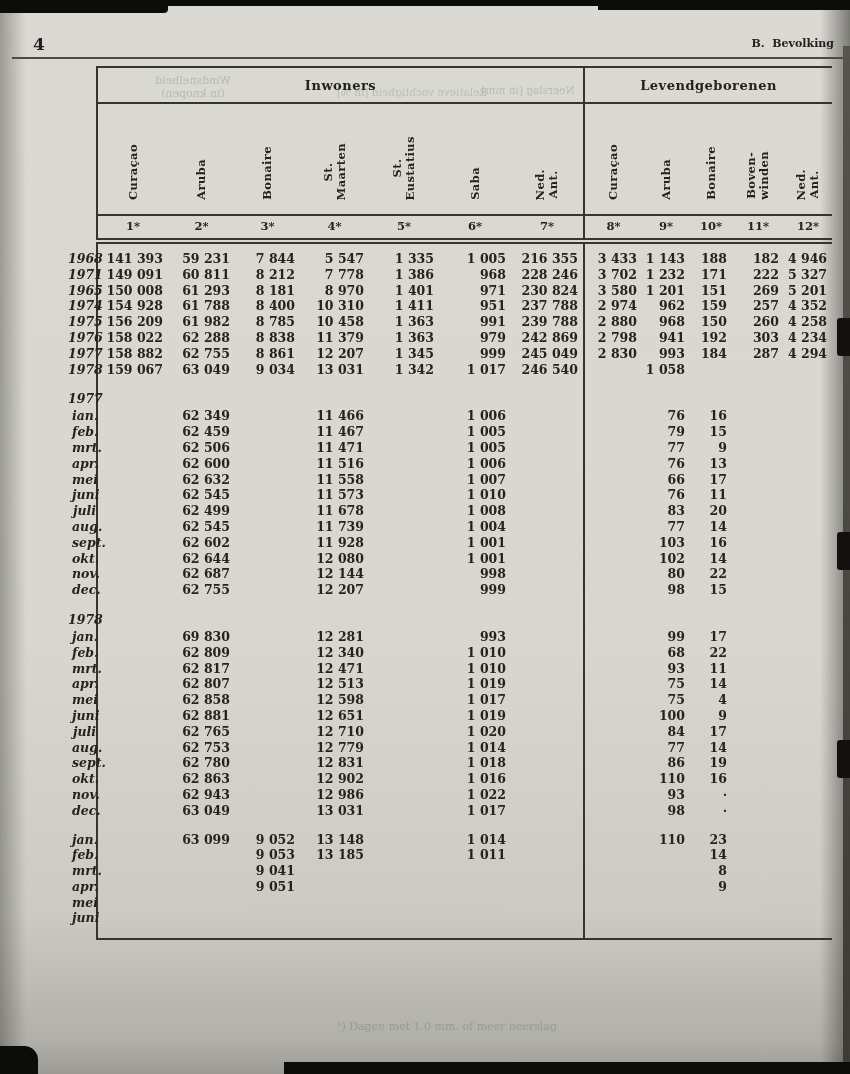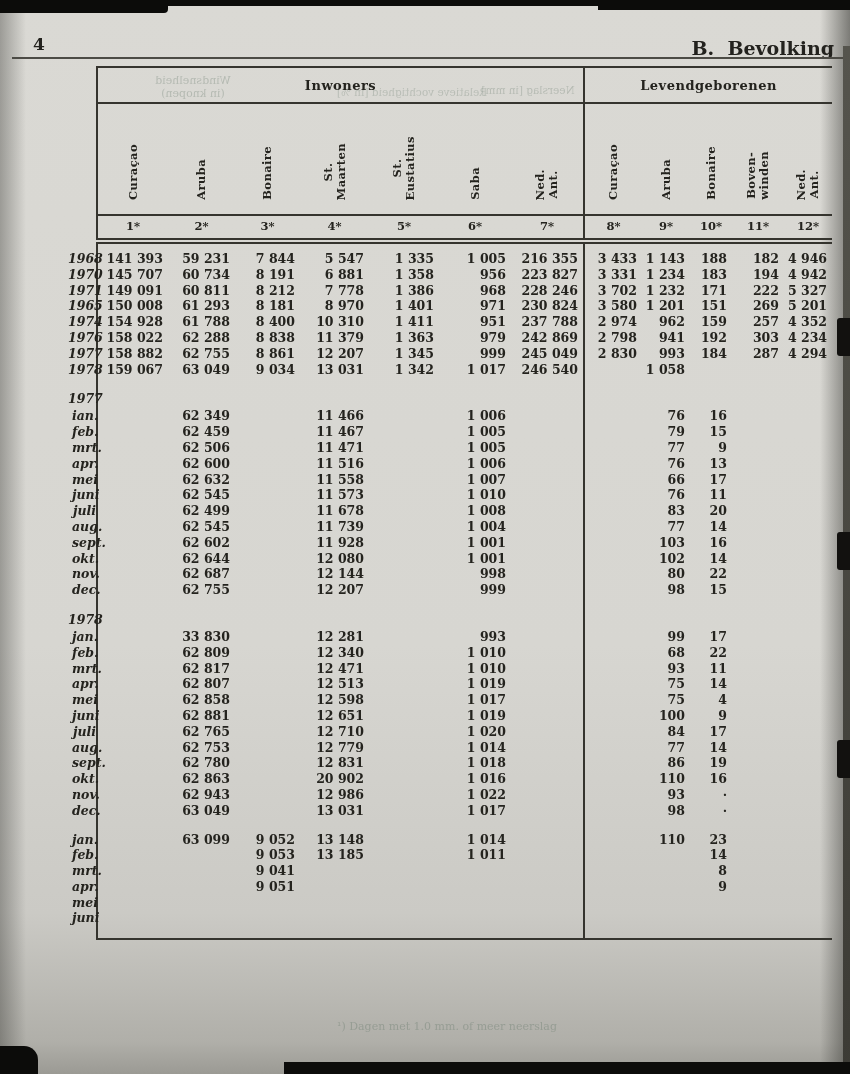--- a/index.html
+++ b/index.html
@@ -3,21 +3,21 @@
 <meta charset="utf-8">
 <style>
   *{box-sizing:border-box;margin:0;padding:0}
   html,body{width:850px;height:1074px}
   body{position:relative;overflow:hidden;background:#77766f;font-family:"DejaVu Serif",serif}
   .page{position:absolute;inset:0;background:linear-gradient(180deg,#dad9d4 0%,#d7d6d1 60%,#cbcac5 85%,#b0afa9 97%,#9b9a94 100%)}
   .shadeL{position:absolute;left:0;top:0;width:26px;height:1074px;background:linear-gradient(90deg,rgba(40,40,36,.35),rgba(40,40,36,0))}
   .shadeR{position:absolute;right:0;top:0;width:30px;height:1074px;background:linear-gradient(270deg,rgba(30,30,26,.5),rgba(30,30,26,0))}
 
   .pagenum{position:absolute;left:33px;top:34px;font-size:17px;font-weight:bold;color:#23221e}
-  .sectitle{position:absolute;right:16px;top:37px;font-size:19px;font-weight:bold;color:#23221e;white-space:pre}
+  .sectitle{position:absolute;right:16px;top:37px;font-size:11px;font-weight:bold;color:#23221e;white-space:pre}
   .headrule{position:absolute;left:12px;right:0;top:57px;height:2px;background:#4c4b45}
 
   table{position:absolute;left:59px;top:66px;width:773px;border-collapse:collapse;table-layout:fixed;color:#24231e}
   th,td{font-weight:bold;vertical-align:middle}
   th.stub,td.stub{border:none}
   th.group{font-size:13px;height:36px;text-align:center;letter-spacing:.5px;
            border-top:2px solid #35342e;border-bottom:2px solid #35342e}
   .csep{border-left:2px solid #35342e}
   th.collabel{height:112px;vertical-align:bottom;text-align:center;padding-bottom:10px}
   .rot{display:inline-block;writing-mode:vertical-rl;transform:rotate(180deg);
@@ -154,35 +154,20 @@
           <td class="num">1 335</td>
           <td class="num">1 005</td>
           <td class="num">216 355</td>
           <td class="num csep">3 433</td>
           <td class="num">1 143</td>
           <td class="num">188</td>
           <td class="num">182</td>
           <td class="num">4 946</td>
         </tr>
         <tr>
-          <td class="stub year">1970</td>
-          <td class="num csep">145 707</td>
-          <td class="num">60 734</td>
-          <td class="num">8 191</td>
-          <td class="num">6 881</td>
-          <td class="num">1 358</td>
-          <td class="num">956</td>
-          <td class="num">223 827</td>
-          <td class="num csep">3 331</td>
-          <td class="num">1 234</td>
-          <td class="num">183</td>
-          <td class="num">194</td>
-          <td class="num">4 942</td>
-        </tr>
-        <tr>
           <td class="stub year">1971</td>
           <td class="num csep">149 091</td>
           <td class="num">60 811</td>
           <td class="num">8 212</td>
           <td class="num">7 778</td>
           <td class="num">1 386</td>
           <td class="num">968</td>
           <td class="num">228 246</td>
           <td class="num csep">3 702</td>
           <td class="num">1 232</td>
@@ -214,20 +199,35 @@
           <td class="num">1 411</td>
           <td class="num">951</td>
           <td class="num">237 788</td>
           <td class="num csep">2 974</td>
           <td class="num">962</td>
           <td class="num">159</td>
           <td class="num">257</td>
           <td class="num">4 352</td>
         </tr>
         <tr>
+          <td class="stub year">1975</td>
+          <td class="num csep">156 209</td>
+          <td class="num">61 982</td>
+          <td class="num">8 785</td>
+          <td class="num">10 458</td>
+          <td class="num">1 363</td>
+          <td class="num">991</td>
+          <td class="num">239 788</td>
+          <td class="num csep">2 880</td>
+          <td class="num">968</td>
+          <td class="num">150</td>
+          <td class="num">260</td>
+          <td class="num">4 258</td>
+        </tr>
+        <tr>
           <td class="stub year">1976</td>
           <td class="num csep">158 022</td>
           <td class="num">62 288</td>
           <td class="num">8 838</td>
           <td class="num">11 379</td>
           <td class="num">1 363</td>
           <td class="num">979</td>
           <td class="num">242 869</td>
           <td class="num csep">2 798</td>
           <td class="num">941</td>
@@ -501,21 +501,21 @@
           <td class="num"></td>
           <td class="num csep"></td>
           <td class="num"></td>
           <td class="num"></td>
           <td class="num"></td>
           <td class="num"></td>
         </tr>
         <tr>
           <td class="stub month">jan.</td>
           <td class="num csep"></td>
-          <td class="num">33 830</td>
+          <td class="num">69 830</td>
           <td class="num"></td>
           <td class="num">12 281</td>
           <td class="num"></td>
           <td class="num">993</td>
           <td class="num"></td>
           <td class="num csep"></td>
           <td class="num">99</td>
           <td class="num">17</td>
           <td class="num"></td>
           <td class="num"></td>
@@ -638,21 +638,21 @@
           <td class="num">86</td>
           <td class="num">19</td>
           <td class="num"></td>
           <td class="num"></td>
         </tr>
         <tr>
           <td class="stub month">okt.</td>
           <td class="num csep"></td>
           <td class="num">62 863</td>
           <td class="num"></td>
-          <td class="num">20 902</td>
+          <td class="num">12 902</td>
           <td class="num"></td>
           <td class="num">1 016</td>
           <td class="num"></td>
           <td class="num csep"></td>
           <td class="num">110</td>
           <td class="num">16</td>
           <td class="num"></td>
           <td class="num"></td>
         </tr>
         <tr>

